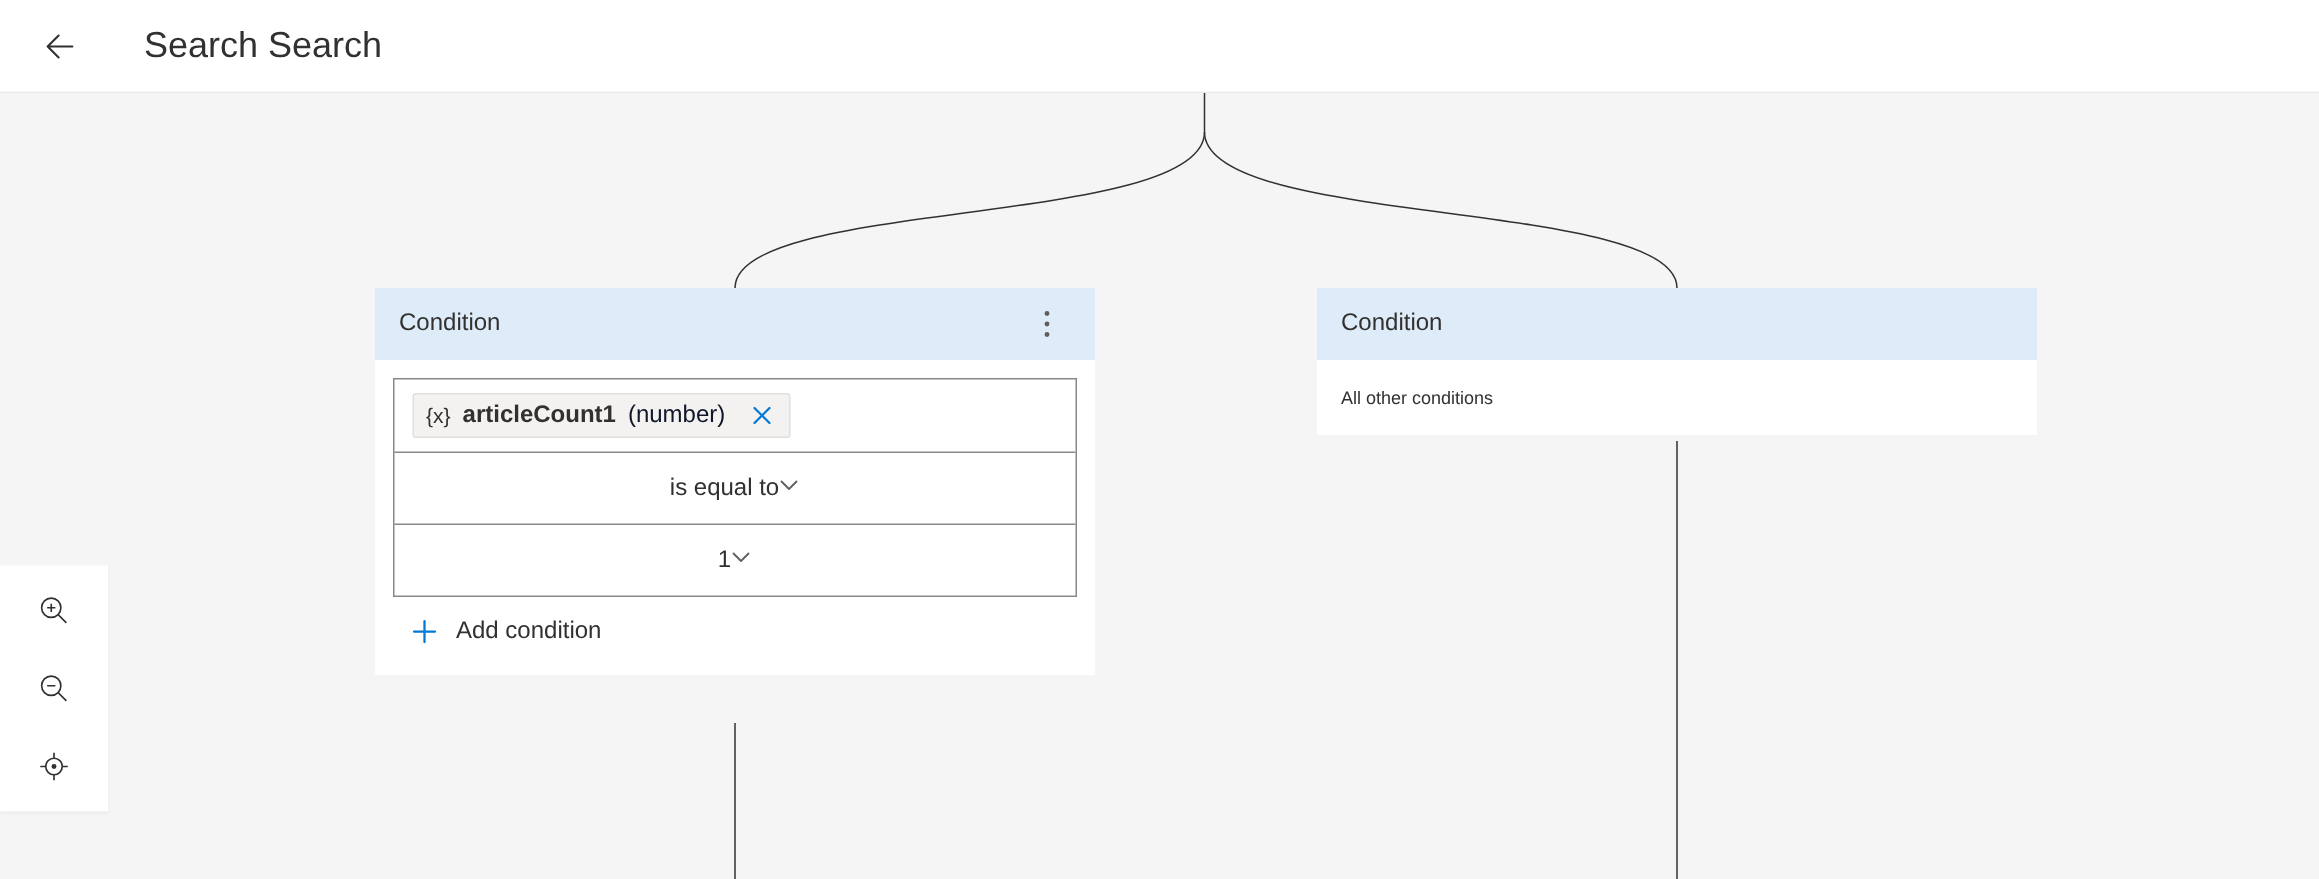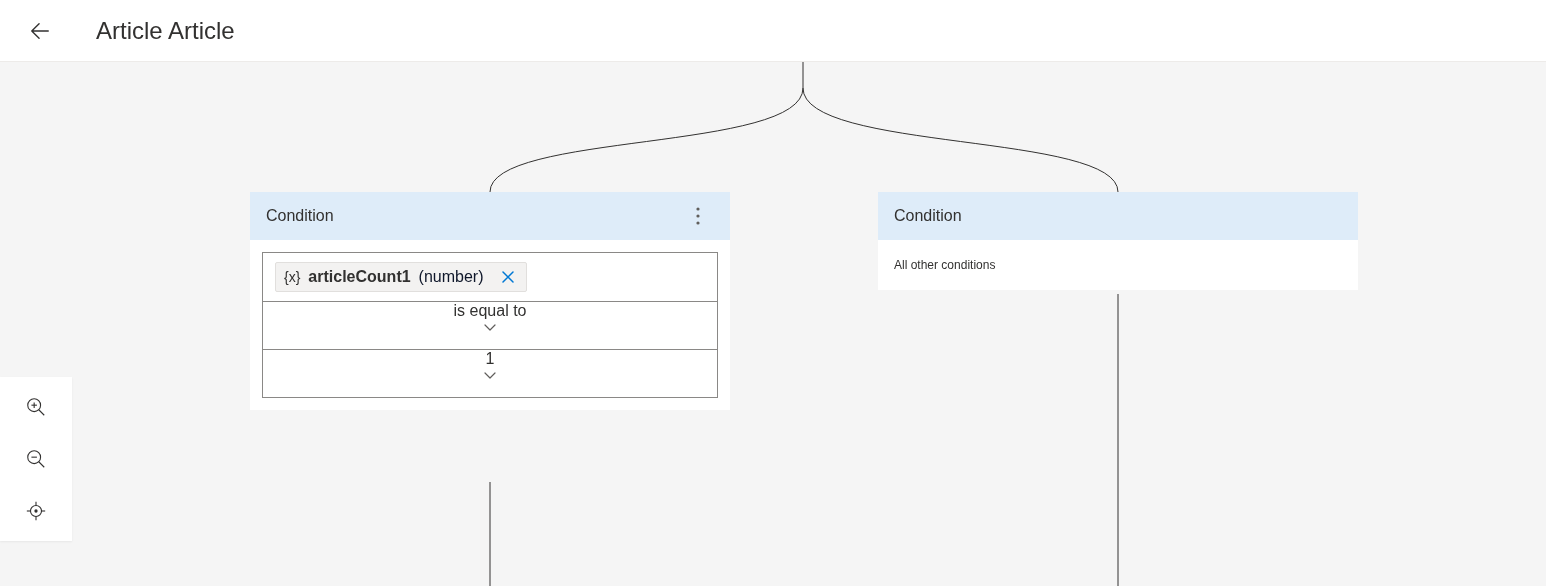--- a/index.html
+++ b/index.html
@@ -95,21 +95,21 @@
   .variable-name { font-weight:700; }
   .variable-type { color:#0f172a; }
   .chip-close {
     margin-left:6px;
     color:#0078d4;
     cursor:pointer;
     width:20px; height:20px;
     display:flex; align-items:center; justify-content:center;
   }
 
-  .select-row { justify-content:flex-start; cursor:pointer;flex-direction:column; }
+  .select-row { justify-content:center; cursor:pointer; }
   .chevron { color:#605e5c; }
 
   .add-row {
     display:flex;
     align-items:center;
     gap:12px;
     padding:14px 12px 8px;
     color:#0078d4;
     cursor:pointer;
     font-size:16px;
@@ -144,21 +144,21 @@
 </style>
 </head>
 <body>
 
 <div class="header">
   <div class="back-btn">
     <svg width="22" height="22" viewBox="0 0 24 24">
       <path d="M11 4 L3 12 L11 20 M3 12 H21" stroke="currentColor" stroke-width="1.5" fill="none" stroke-linecap="round" stroke-linejoin="round"></path>
     </svg>
   </div>
-  <div class="title">Article Article</div>
+  <div class="title">Search Search</div>
 </div>
 
 <div class="canvas">
 
   <svg class="connectors">
 
     <line x1="803" y1="0" x2="803" y2="26"></line>
 
     <path d="M803 26 C803 90 490 70 490 130"></path>
 
@@ -209,20 +209,26 @@
           <span>1</span>
           <span class="chevron">
             <svg width="14" height="14" viewBox="0 0 14 14">
                 <path d="M2 5 L7 10 L12 5" stroke="currentColor" stroke-width="1.2" fill="none" stroke-linecap="round" stroke-linejoin="round"></path>
               </svg>
           </span>
         </div>
 
       </div>
 
+      <div class="add-row">
+        <svg width="18" height="18" viewBox="0 0 18 18">
+          <path d="M9 2 V16 M2 9 H16" stroke="#0078d4" stroke-width="1.5" stroke-linecap="round"></path>
+        </svg>
+        <span class="add-label">Add condition</span>
+      </div>
     </div>
   </div>
 
   <div class="card card-right">
     <div class="card-header">
       <span class="card-header-title">Condition</span>
     </div>
     <div class="all-other">All other conditions</div>
   </div>
 

